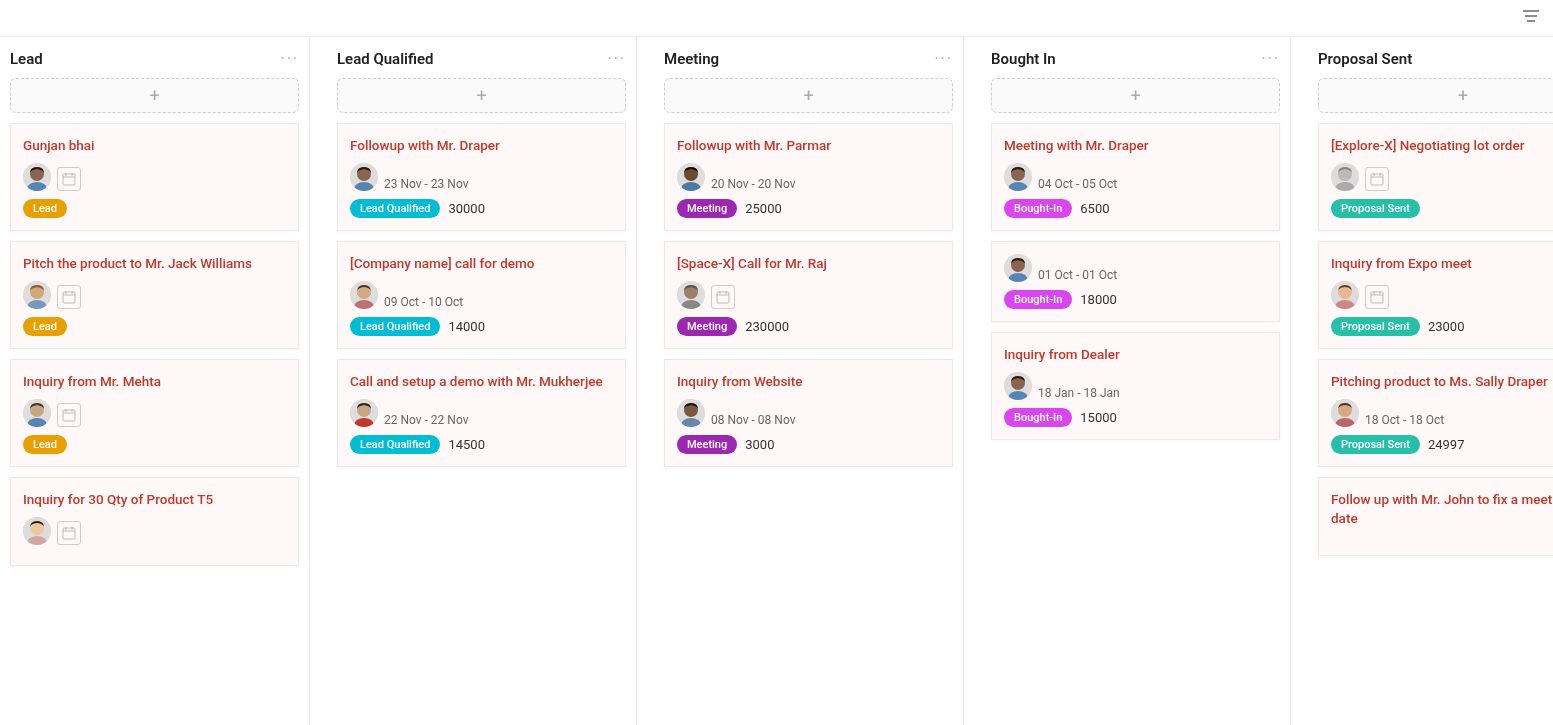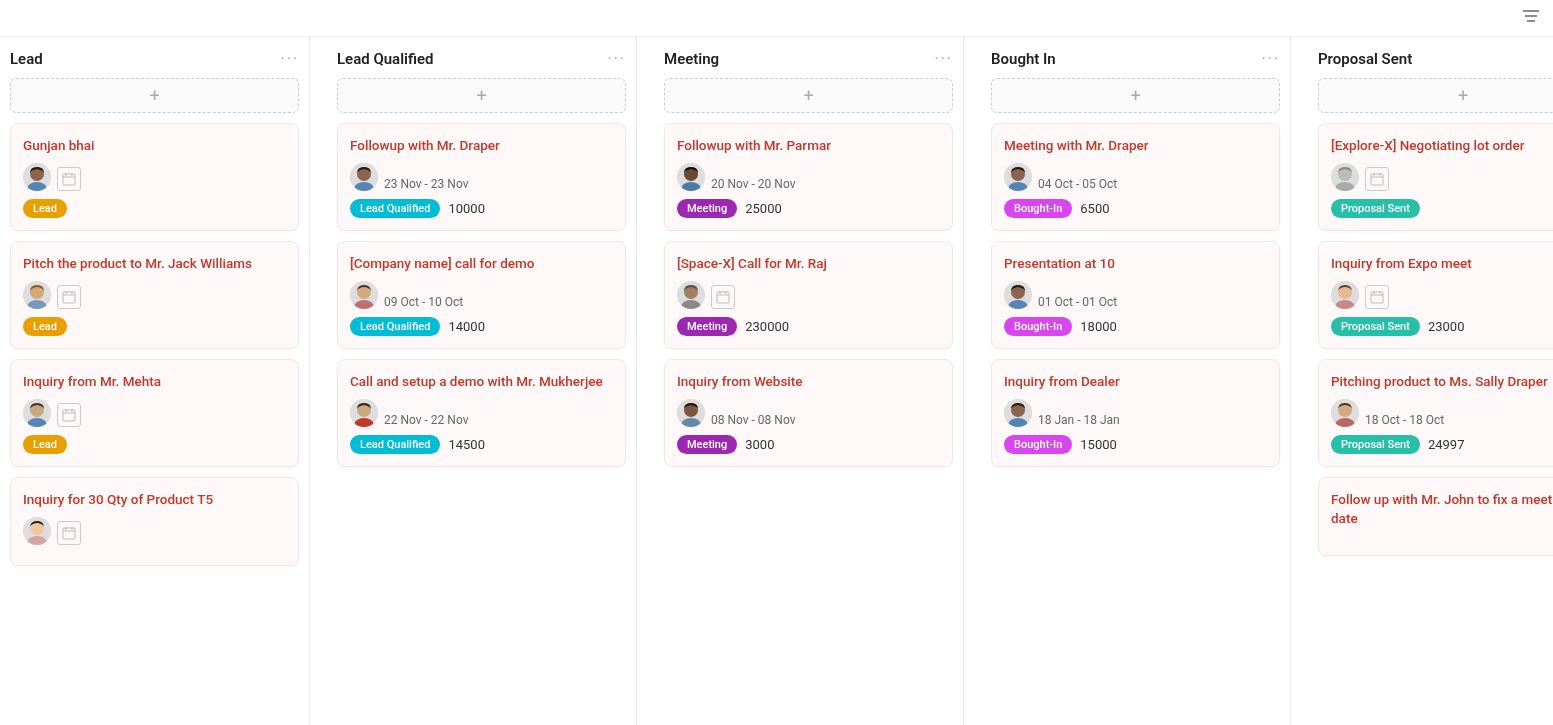--- a/index.html
+++ b/index.html
@@ -62,21 +62,21 @@
       border-radius: 6px;
       padding: 6px;
       cursor: pointer;
       color: #aaa;
       font-size: 18px;
       margin-bottom: 10px;
       background: #fafafa;
     }
     .card {
       background: #fff;
-      border-radius: 8px;
+      border-radius: 0;
       padding: 12px;
       margin-bottom: 10px;
       border: 1px solid #f0e8e8;
       box-shadow: 0 1px 3px rgba(0,0,0,0.04);
       background-color: #fff8f8;
     }
     .card-title {
       font-size: 13.5px;
       color: #c0392b;
       font-weight: 500;
@@ -273,21 +273,21 @@
               <circle cx="14" cy="14" r="14" fill="#ddd"></circle>
               <ellipse cx="14" cy="26" rx="10" ry="7" fill="#5585b5"></ellipse>
               <circle cx="14" cy="11" r="7" fill="#8b6450"></circle>
               <path d="M7,10 Q7,4 14,4 Q21,4 21,10 Q20,7 14,6 Q8,7 7,10Z" fill="#2a1a0e"></path>
             </svg>
           </div>
           <span class="date-text">23 Nov - 23 Nov</span>
         </div>
         <div class="card-footer">
           <span class="badge badge-lead-qualified">Lead Qualified</span>
-          <span class="amount">10000</span>
+          <span class="amount">30000</span>
         </div>
       </div>
       <div class="card">
         <div class="card-title">[Company name] call for demo</div>
         <div class="card-meta">
           <div class="avatar">
             <svg width="28" height="28" viewBox="0 0 28 28">
               <circle cx="14" cy="14" r="14" fill="#ddd"></circle>
               <ellipse cx="14" cy="26" rx="10" ry="7" fill="#c07070"></ellipse>
               <circle cx="14" cy="11" r="7" fill="#d4a882"></circle>
@@ -406,21 +406,20 @@
             </svg>
           </div>
           <span class="date-text">04 Oct - 05 Oct</span>
         </div>
         <div class="card-footer">
           <span class="badge badge-bought-in">Bought-In</span>
           <span class="amount">6500</span>
         </div>
       </div>
       <div class="card">
-        <div class="card-title">Presentation at 10</div>
         <div class="card-meta">
           <div class="avatar">
             <svg width="28" height="28" viewBox="0 0 28 28">
               <circle cx="14" cy="14" r="14" fill="#ddd"></circle>
               <ellipse cx="14" cy="26" rx="10" ry="7" fill="#5585b5"></ellipse>
               <circle cx="14" cy="11" r="7" fill="#8b6450"></circle>
               <path d="M7,10 Q7,4 14,4 Q21,4 21,10 Q20,7 14,6 Q8,7 7,10Z" fill="#2a1a0e"></path>
             </svg>
           </div>
           <span class="date-text">01 Oct - 01 Oct</span>

